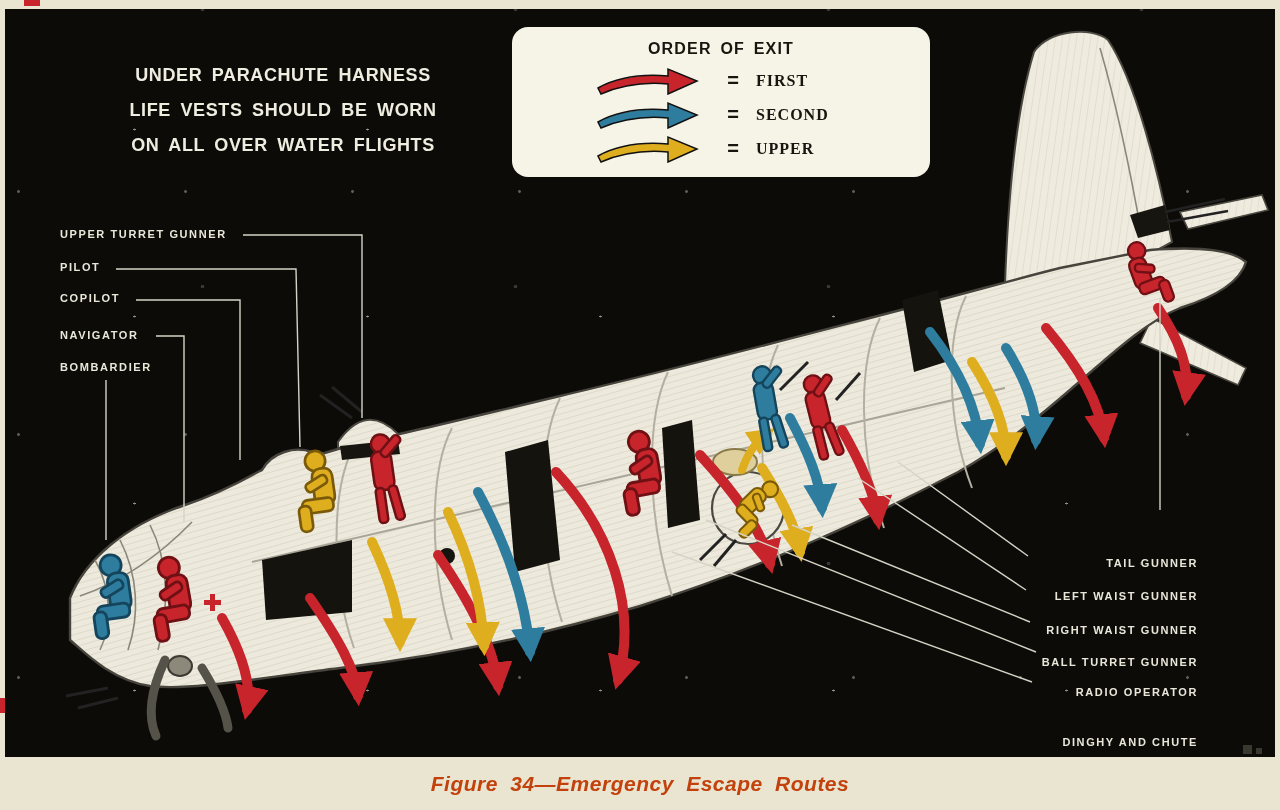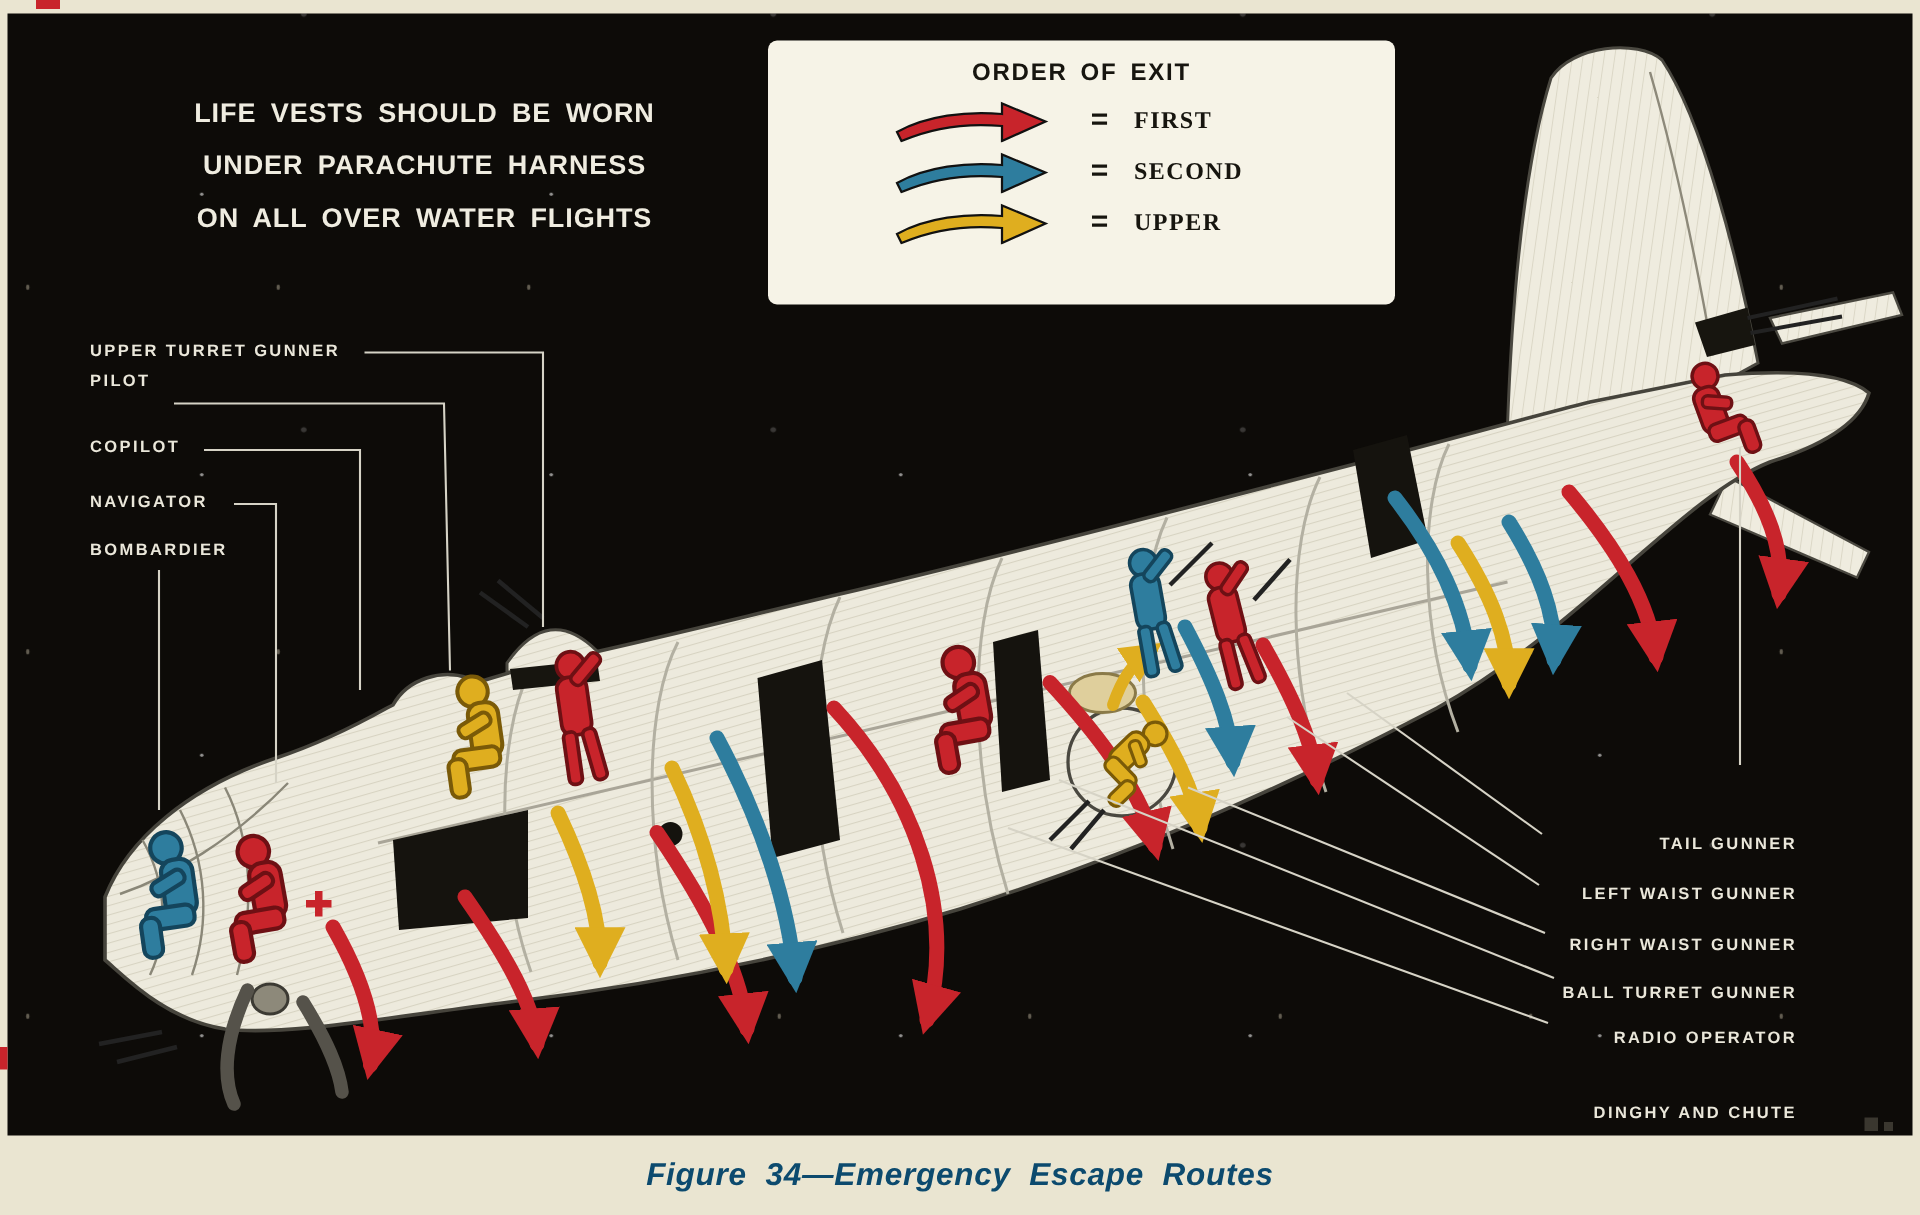--- a/index.html
+++ b/index.html
@@ -18,38 +18,38 @@
     background-size:233px 187px, 167px 243px, 313px 277px;
     background-position:13px 27px, 97px 61px, 41px 139px;
   }
   .overlay{position:absolute;left:0;top:0;width:1280px;height:810px;pointer-events:none;}
   .warning{
     position:absolute;left:116px;top:58px;width:334px;text-align:center;
     color:#efece0;font-weight:bold;font-size:18px;line-height:35px;
     letter-spacing:.6px;word-spacing:4px;
   }
   .legend{
-    position:absolute;left:512px;top:27px;width:418px;height:176px;
-    background:#f6f3e7;border-radius:6px;color:#17150f;
+    position:absolute;left:512px;top:27px;width:418px;height:150px;
+    background:#f6f3e7;border-radius:16px;color:#17150f;
   }
   .legend-title{
     text-align:center;margin-top:13px;font-weight:bold;font-size:16px;letter-spacing:1.2px;word-spacing:3px;
   }
   .legend-rows{margin-top:7px;padding-left:84px;display:flex;flex-direction:column;gap:3px;}
   .legend-row{display:flex;align-items:center;height:31px;}
   .legend-eq{margin-left:18px;width:30px;text-align:center;font-weight:bold;font-size:20px;}
   .legend-label{margin-left:8px;font-weight:bold;font-size:16px;letter-spacing:1px;font-family:Liberation Serif, serif;}
   .callout{
     position:absolute;color:#eae7da;font-weight:bold;font-size:11px;
     letter-spacing:1.6px;white-space:nowrap;
   }
   .callout.right{right:82px;text-align:right;margin-top:44px;}
   .caption{
     position:absolute;left:0;top:772px;width:1280px;text-align:center;
-    font-style:italic;font-weight:bold;font-size:21px;color:#0c4a6e;
+    font-style:italic;font-weight:bold;font-size:21px;color:#c2410c;
     letter-spacing:.5px;word-spacing:6px;
   }
 </style>
 </head>
 <body>
 
 <div class="panel"></div>
 
 <svg class="overlay" viewBox="0 0 1280 810">
   <defs>
@@ -222,22 +222,22 @@
 
   <g>
     <rect x="24" y="0" width="16" height="6" fill="#c8242b"></rect>
     <rect x="0" y="698" width="5" height="15" fill="#c8242b"></rect>
     <rect x="1243" y="745" width="9" height="9" fill="#3a372f"></rect>
     <rect x="1256" y="748" width="6" height="6" fill="#3a372f"></rect>
   </g>
 </svg>
 
 <div class="warning">
+  <div>UNDER PARACHUTE HARNESS</div>
   <div>LIFE VESTS SHOULD BE WORN</div>
-  <div>UNDER PARACHUTE HARNESS</div>
   <div>ON ALL OVER WATER FLIGHTS</div>
 </div>
 
 <div class="legend">
   <div class="legend-title">ORDER OF EXIT</div>
   <div class="legend-rows">
     <div class="legend-row">
       <svg width="104" height="28" viewBox="0 0 104 28">
         <path d="M2,21 C22,10 48,7 72,9 L72,2 L101,14 L72,27 L72,17 C50,15 26,18 5,27 Z" stroke="#111" stroke-width="1.5" fill="#c8242b"></path>
       </svg>
@@ -255,21 +255,21 @@
       <svg width="104" height="28" viewBox="0 0 104 28">
         <path d="M2,21 C22,10 48,7 72,9 L72,2 L101,14 L72,27 L72,17 C50,15 26,18 5,27 Z" stroke="#111" stroke-width="1.5" fill="#dfae1f"></path>
       </svg>
       <span class="legend-eq">=</span>
       <span class="legend-label">UPPER</span>
     </div>
   </div>
 </div>
 
 <div class="callout" style="left:60px;top:228px">UPPER TURRET GUNNER</div>
-<div class="callout" style="left:60px;top:248px">PILOT</div>
+<div class="callout" style="left:60px;top:261px">PILOT</div>
 <div class="callout" style="left:60px;top:292px">COPILOT</div>
 <div class="callout" style="left:60px;top:329px">NAVIGATOR</div>
 <div class="callout" style="left:60px;top:361px">BOMBARDIER</div>
 
 <div class="callout right" style="top:513px">TAIL GUNNER</div>
 <div class="callout right" style="top:546px">LEFT WAIST GUNNER</div>
 <div class="callout right" style="top:580px">RIGHT WAIST GUNNER</div>
 <div class="callout right" style="top:612px">BALL TURRET GUNNER</div>
 <div class="callout right" style="top:642px">RADIO OPERATOR</div>
 <div class="callout right" style="top:692px">DINGHY AND CHUTE</div>

